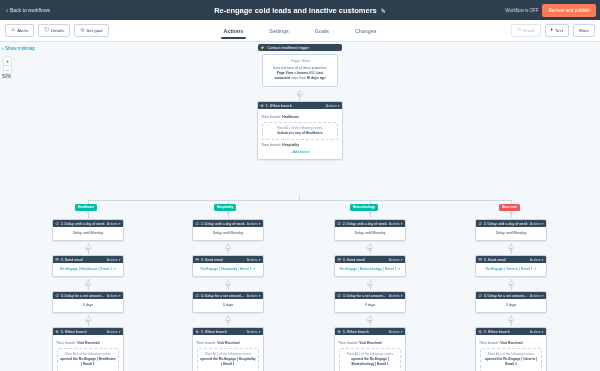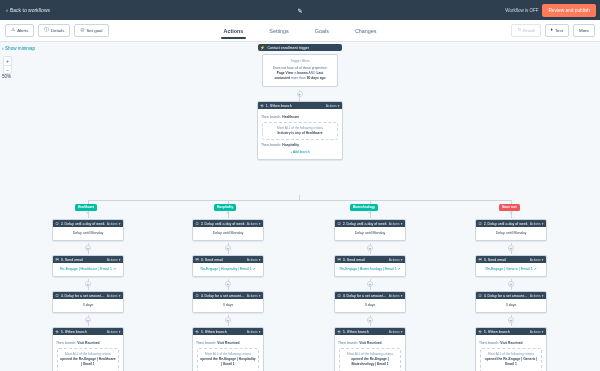--- a/index.html
+++ b/index.html
@@ -182,20 +182,21 @@
 </style>
 </head>
 <body>
 
 <div class="topbar">
   <div class="back-link">
     <span class="back-chev">‹</span>
     <span>Back to workflows</span>
   </div>
   <div class="wf-title-wrap">
+    <span class="wf-title">Re-engage cold leads and inactive customers</span>
     <span class="pencil-icon">✎</span>
   </div>
   <div class="topbar-right">
     <span class="wf-status">Workflow is OFF</span>
     <div class="publish-btn">Review and publish</div>
   </div>
 </div>
 
 <div class="toolbar">
   <div class="tb-left">

